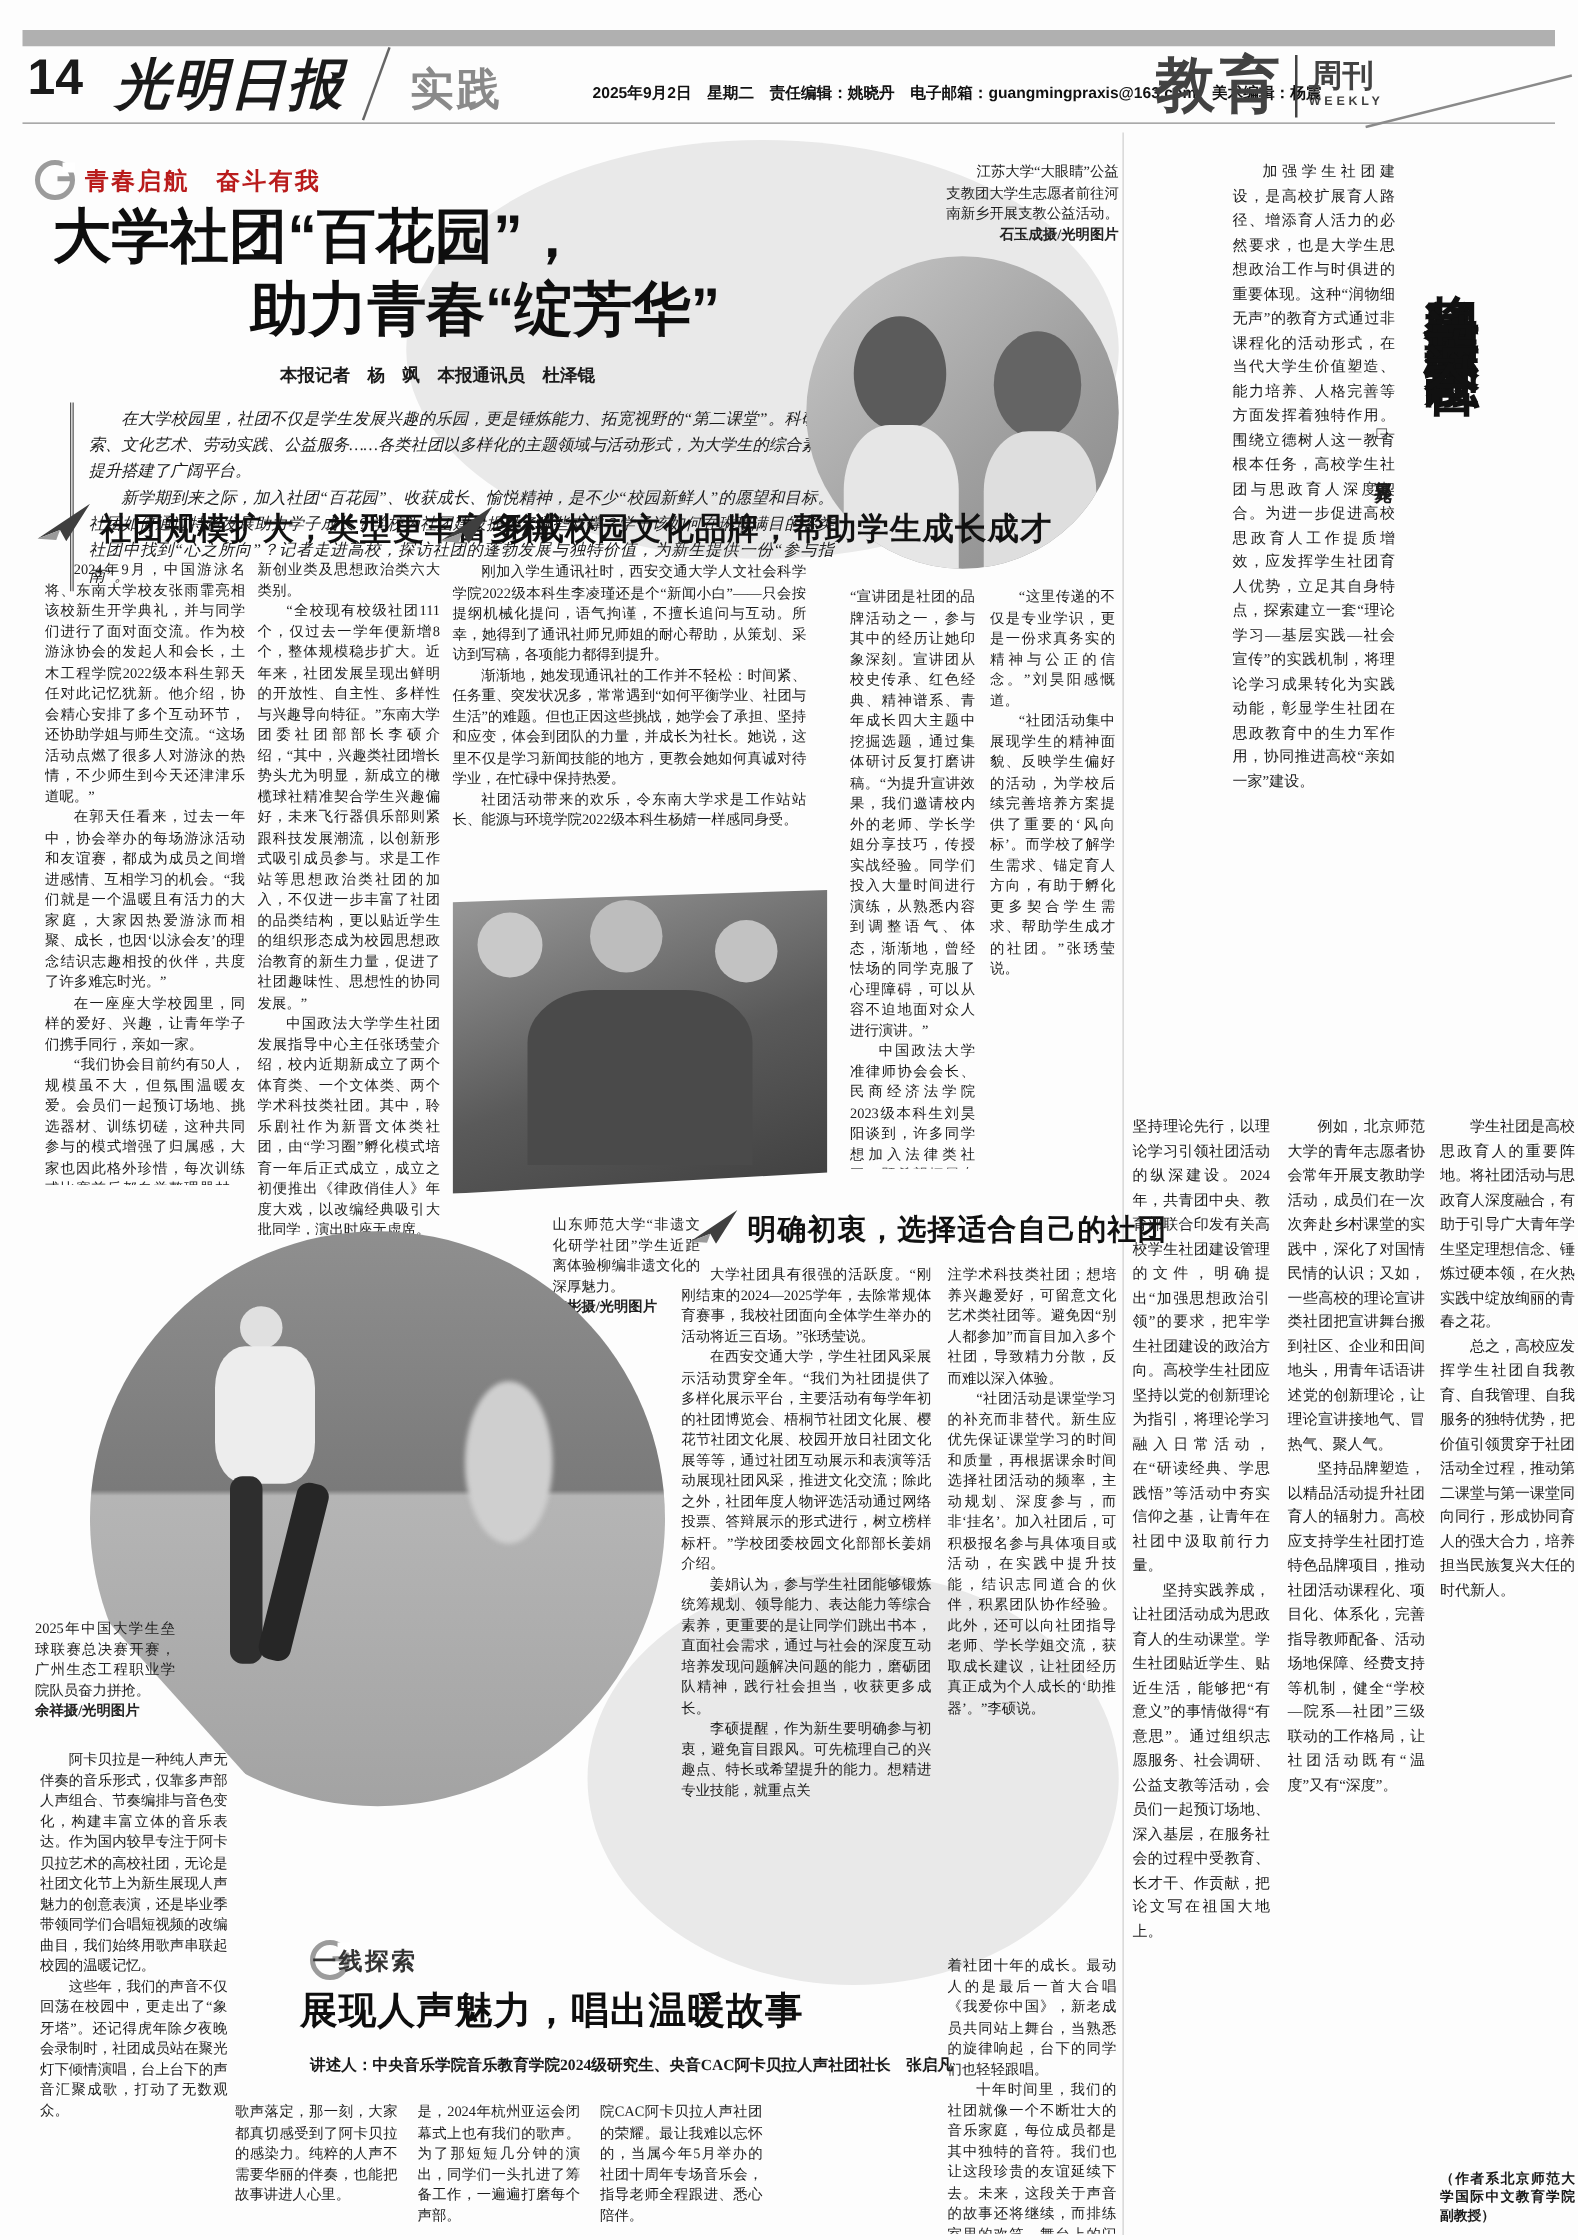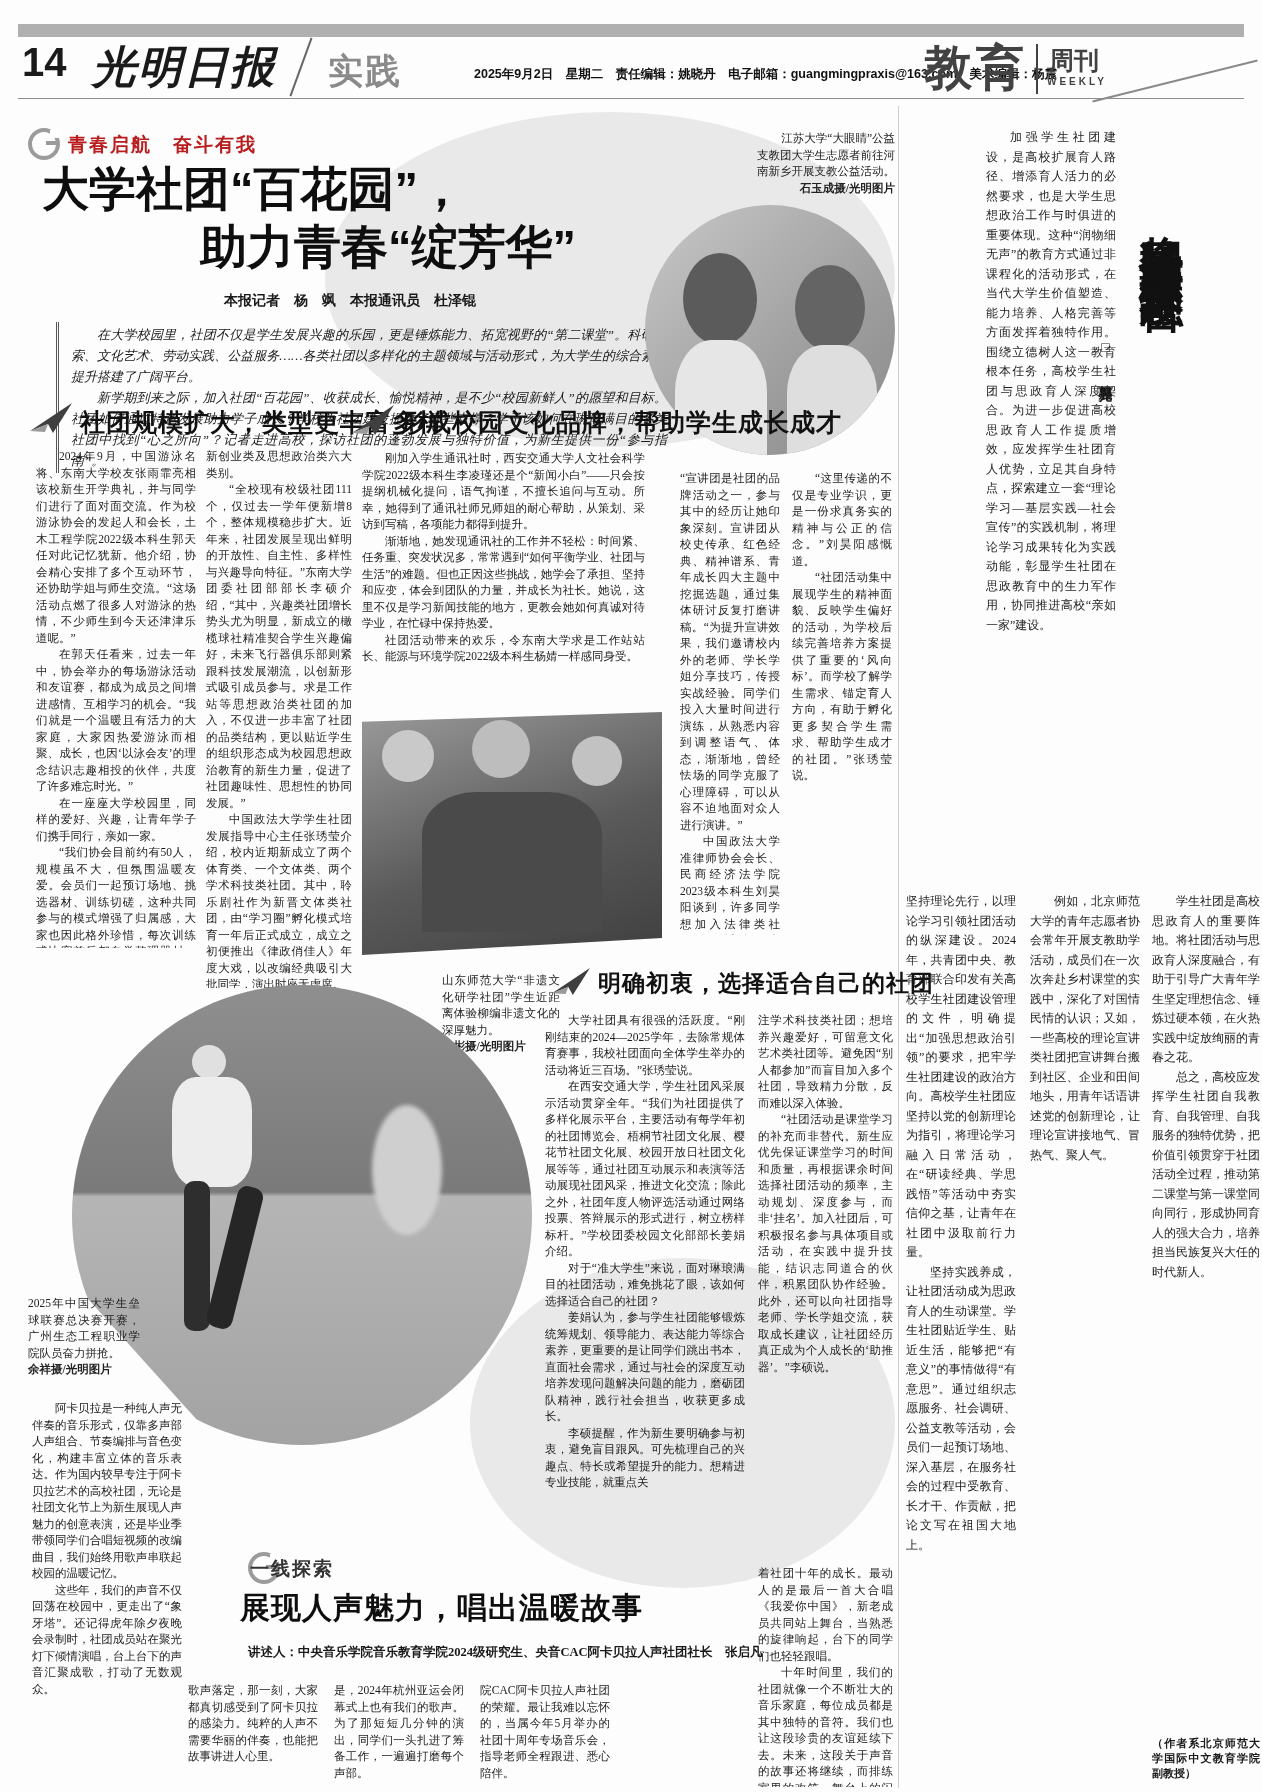--- a/index.html
+++ b/index.html
@@ -130,21 +130,20 @@
 
 
 <svg class="abs" style="left:552px;top:968px;" width="38" height="27" viewBox="0 0 42 30">
   <polygon points="0,28 42,0 23,30 18,21" fill="#3f3f3f"></polygon>
   <polygon points="0,28 18,21 15,29" fill="#9a9a9a"></polygon>
 </svg>
 <div class="abs sec-title" style="left:598px;top:968px;font-size:23px;">明确初衷，选择适合自己的社团</div>
 <div class="abs col" style="left:545px;top:1012px;width:200px;height:496px;">
     <p>大学社团具有很强的活跃度。“刚刚结束的2024—2025学年，去除常规体育赛事，我校社团面向全体学生举办的活动将近三百场。”张琇莹说。</p>
     <p>在西安交通大学，学生社团风采展示活动贯穿全年。“我们为社团提供了多样化展示平台，主要活动有每学年初的社团博览会、梧桐节社团文化展、樱花节社团文化展、校园开放日社团文化展等等，通过社团互动展示和表演等活动展现社团风采，推进文化交流；除此之外，社团年度人物评选活动通过网络投票、答辩展示的形式进行，树立榜样标杆。”学校团委校园文化部部长姜娟介绍。</p>
-    <p>对于“准大学生”来说，面对琳琅满目的社团活动，难免挑花了眼，该如何选择适合自己的社团？</p>
     <p>姜娟认为，参与学生社团能够锻炼统筹规划、领导能力、表达能力等综合素养，更重要的是让同学们跳出书本，直面社会需求，通过与社会的深度互动培养发现问题解决问题的能力，磨砺团队精神，践行社会担当，收获更多成长。</p>
     <p>李硕提醒，作为新生要明确参与初衷，避免盲目跟风。可先梳理自己的兴趣点、特长或希望提升的能力。想精进专业技能，就重点关</p>
   </div>
 <div class="abs col cont" style="left:758px;top:1012px;width:135px;height:540px;">
     <p>注学术科技类社团；想培养兴趣爱好，可留意文化艺术类社团等。避免因“别人都参加”而盲目加入多个社团，导致精力分散，反而难以深入体验。</p>
     <p>“社团活动是课堂学习的补充而非替代。新生应优先保证课堂学习的时间和质量，再根据课余时间选择社团活动的频率，主动规划、深度参与，而非‘挂名’。加入社团后，可积极报名参与具体项目或活动，在实践中提升技能，结识志同道合的伙伴，积累团队协作经验。此外，还可以向社团指导老师、学长学姐交流，获取成长建议，让社团经历真正成为个人成长的‘助推器’。”李硕说。</p>
   </div>
 
 
 <div class="abs photo" style="left:72px;top:985px;width:460px;height:460px;border-radius:50%;background:linear-gradient(180deg,#8f8f8f 0%,#7a7a7a 45%,#b5b5b5 46%,#a3a3a3 100%);">
@@ -188,20 +187,21 @@
     <p>加强学生社团建设，是高校扩展育人路径、增添育人活力的必然要求，也是大学生思想政治工作与时俱进的重要体现。这种“润物细无声”的教育方式通过非课程化的活动形式，在当代大学生价值塑造、能力培养、人格完善等方面发挥着独特作用。围绕立德树人这一教育根本任务，高校学生社团与思政育人深度契合。为进一步促进高校思政育人工作提质增效，应发挥学生社团育人优势，立足其自身特点，探索建立一套“理论学习—基层实践—社会宣传”的实践机制，将理论学习成果转化为实践动能，彰显学生社团在思政教育中的生力军作用，协同推进高校“亲如一家”建设。</p>
   </div>
 <div class="abs vhead" style="left:1132px;top:200px;height:690px;font-size:44px;">将社团活动与思政育人深度融合</div>
 <div class="abs" style="left:1096px;top:340px;height:140px;writing-mode:vertical-rl;font-size:14px;font-weight:bold;letter-spacing:2px;">□　郭晨光</div>
 <div class="abs col sz12 cont" style="left:906px;top:892px;width:110px;height:888px;">
     <p>坚持理论先行，以理论学习引领社团活动的纵深建设。2024年，共青团中央、教育部联合印发有关高校学生社团建设管理的文件，明确提出“加强思想政治引领”的要求，把牢学生社团建设的政治方向。高校学生社团应坚持以党的创新理论为指引，将理论学习融入日常活动，在“研读经典、学思践悟”等活动中夯实信仰之基，让青年在社团中汲取前行力量。</p>
     <p>坚持实践养成，让社团活动成为思政育人的生动课堂。学生社团贴近学生、贴近生活，能够把“有意义”的事情做得“有意思”。通过组织志愿服务、社会调研、公益支教等活动，会员们一起预订场地、深入基层，在服务社会的过程中受教育、长才干、作贡献，把论文写在祖国大地上。</p>
   </div>
 <div class="abs col sz12" style="left:1030px;top:892px;width:110px;height:888px;">
     <p>例如，北京师范大学的青年志愿者协会常年开展支教助学活动，成员们在一次次奔赴乡村课堂的实践中，深化了对国情民情的认识；又如，一些高校的理论宣讲类社团把宣讲舞台搬到社区、企业和田间地头，用青年话语讲述党的创新理论，让理论宣讲接地气、冒热气、聚人气。</p>
+    <p>坚持品牌塑造，以精品活动提升社团育人的辐射力。高校应支持学生社团打造特色品牌项目，推动社团活动课程化、项目化、体系化，完善指导教师配备、活动场地保障、经费支持等机制，健全“学校—院系—社团”三级联动的工作格局，让社团活动既有“温度”又有“深度”。</p>
   </div>
 <div class="abs col sz12" style="left:1152px;top:892px;width:108px;height:840px;">
     <p>学生社团是高校思政育人的重要阵地。将社团活动与思政育人深度融合，有助于引导广大青年学生坚定理想信念、锤炼过硬本领，在火热实践中绽放绚丽的青春之花。</p>
     <p>总之，高校应发挥学生社团自我教育、自我管理、自我服务的独特优势，把价值引领贯穿于社团活动全过程，推动第二课堂与第一课堂同向同行，形成协同育人的强大合力，培养担当民族复兴大任的时代新人。</p>
   </div>
 <div class="abs" style="left:1152px;top:1736px;width:108px;font-size:11px;line-height:15px;font-weight:bold;text-align:justify;">（作者系北京师范大学国际中文教育学院副教授）</div>
 
 
 
 

